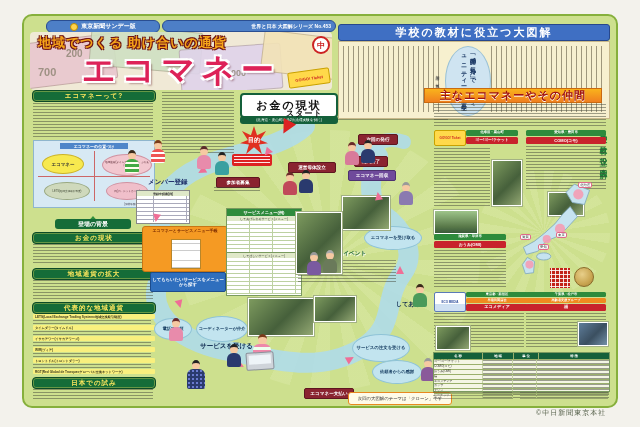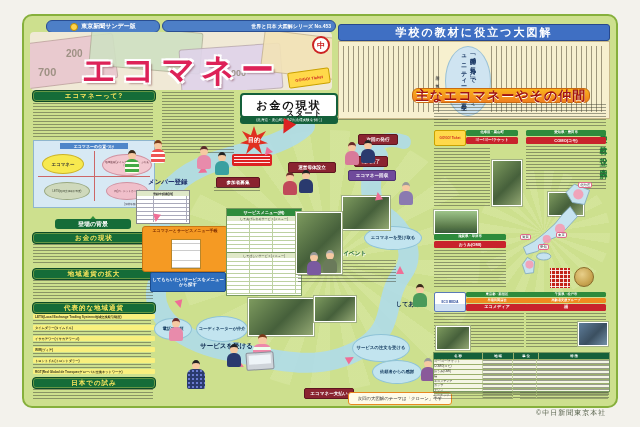--- a/index.html
+++ b/index.html
@@ -71,20 +71,22 @@
 </div>
 
 <div class="abs" style="left:30px;top:32px;width:302px;height:58px;background:#f0e9d6;border-radius:4px;overflow:hidden">
   <div class="abs note" style="left:-6px;top:6px;width:90px;height:44px;background:#e8c7cf;transform:rotate(-7deg)"></div>
   <div class="abs note" style="left:60px;top:-4px;width:110px;height:40px;background:#cfe0c3;transform:rotate(5deg)"></div>
   <div class="abs note" style="left:150px;top:14px;width:100px;height:44px;background:#dfd3ea;transform:rotate(-4deg)"></div>
   <div class="abs note" style="left:232px;top:2px;width:80px;height:40px;background:#f2e3b6;transform:rotate(7deg)"></div>
   <div class="abs bignum" style="left:8px;top:34px;font-size:11px">700</div>
   <div class="abs bignum" style="left:36px;top:16px;font-size:10px">200</div>
   <div class="abs bignum" style="left:196px;top:36px;font-size:9px">1000</div>
+  <div class="abs" style="left:8px;top:2px;width:280px;font-size:13px;font-weight:bold;color:#f6a519;
+       text-shadow:1px 1px 0 #6e1414,-1px 1px 0 #6e1414,1px -1px 0 #6e1414,-1px -1px 0 #6e1414;letter-spacing:1px">地域でつくる 助け合いの通貨</div>
   <div class="abs" style="left:52px;top:16px;width:230px;font-size:33px;font-weight:bold;color:#dd2258;letter-spacing:6px;
        text-shadow:2px 2px 0 #fff,-2px 2px 0 #fff,2px -2px 0 #fff,-2px -2px 0 #fff,3px 3px 2px rgba(80,0,20,.4)">エコマネー</div>
   <div class="abs" style="left:282px;top:4px;width:14px;height:14px;border-radius:50%;background:#fff;border:2px solid #c22;
        color:#c22;font-size:8px;font-weight:bold;display:flex;align-items:center;justify-content:center">中</div>
   <div class="abs" style="left:258px;top:38px;width:40px;height:14px;background:#ffd94a;border:1px solid #c9a100;border-radius:2px;
        color:#c22;font-size:4px;font-weight:bold;display:flex;align-items:center;justify-content:center;transform:rotate(-8deg)">GO!GO! Ticket</div>
 </div>
 
 <div class="abs" style="left:338px;top:24px;width:270px;height:15px;background:#3f6fc3;border:1px solid #27478c;border-radius:3px;
      color:#fff;font-weight:bold;font-size:11px;display:flex;align-items:center;justify-content:center;letter-spacing:2px">学校の教材に役立つ大図解</div>
@@ -284,22 +286,22 @@
     <span class="h" style="left:6px"></span>
     <span class="b" style="top:9px;width:18px;height:20px"></span>
   </div>
 <div class="abs" style="left:246px;top:352px;width:26px;height:16px;background:#cfd4da;border:1px solid #8a909a;border-radius:2px;transform:rotate(-4deg)">
   <div style="margin:2px;height:9px;background:#eef4f8"></div>
 </div>
 
 <div class="abs" style="left:348px;top:392px;width:102px;height:11px;background:#fffbe8;border:1.5px solid #e8881f;border-radius:3px;
      font-size:4.4px;color:#333;display:flex;align-items:center;justify-content:center">次回の大図解のテーマは「クローン」です</div>
 
-<div class="abs" style="left:412px;top:88px;width:176px;height:13px;background:linear-gradient(180deg,#f9b31c,#f07f1f);
-     border:1px solid #c96a10;border-radius:6px;color:#a01313;font-weight:bold;font-size:13px;
+<div class="abs" style="left:424px;top:88px;width:176px;height:13px;background:linear-gradient(180deg,#f9b31c,#f07f1f);
+     border:1px solid #c96a10;border-radius:0;color:#a01313;font-weight:bold;font-size:11px;
      display:flex;align-items:center;justify-content:center;letter-spacing:1px;text-shadow:0 1px 0 #ffe">主なエコマネーやその仲間</div>
 <div class="abs gk" style="left:434px;top:104px;width:172px;height:22px"></div>
 
 <div class="abs" style="left:434px;top:130px;width:30px;height:14px;background:#ffd94a;border:1px solid #c9a100;border-radius:2px;
      color:#c22;font-size:3px;font-weight:bold;display:flex;align-items:center;justify-content:center">GO!GO! Ticket</div>
 <div class="abs bar barG" style="left:466px;top:130px;width:52px;height:6px;font-size:3.4px">北海道・栗山町</div>
 <div class="abs bar barR" style="left:466px;top:137px;width:52px;height:7px;font-size:3.8px">ゴー!ゴー!チケット</div>
 <div class="abs gk" style="left:434px;top:148px;width:56px;height:58px"></div>
 <div class="abs photo" style="left:492px;top:160px;width:28px;height:44px"></div>
 

